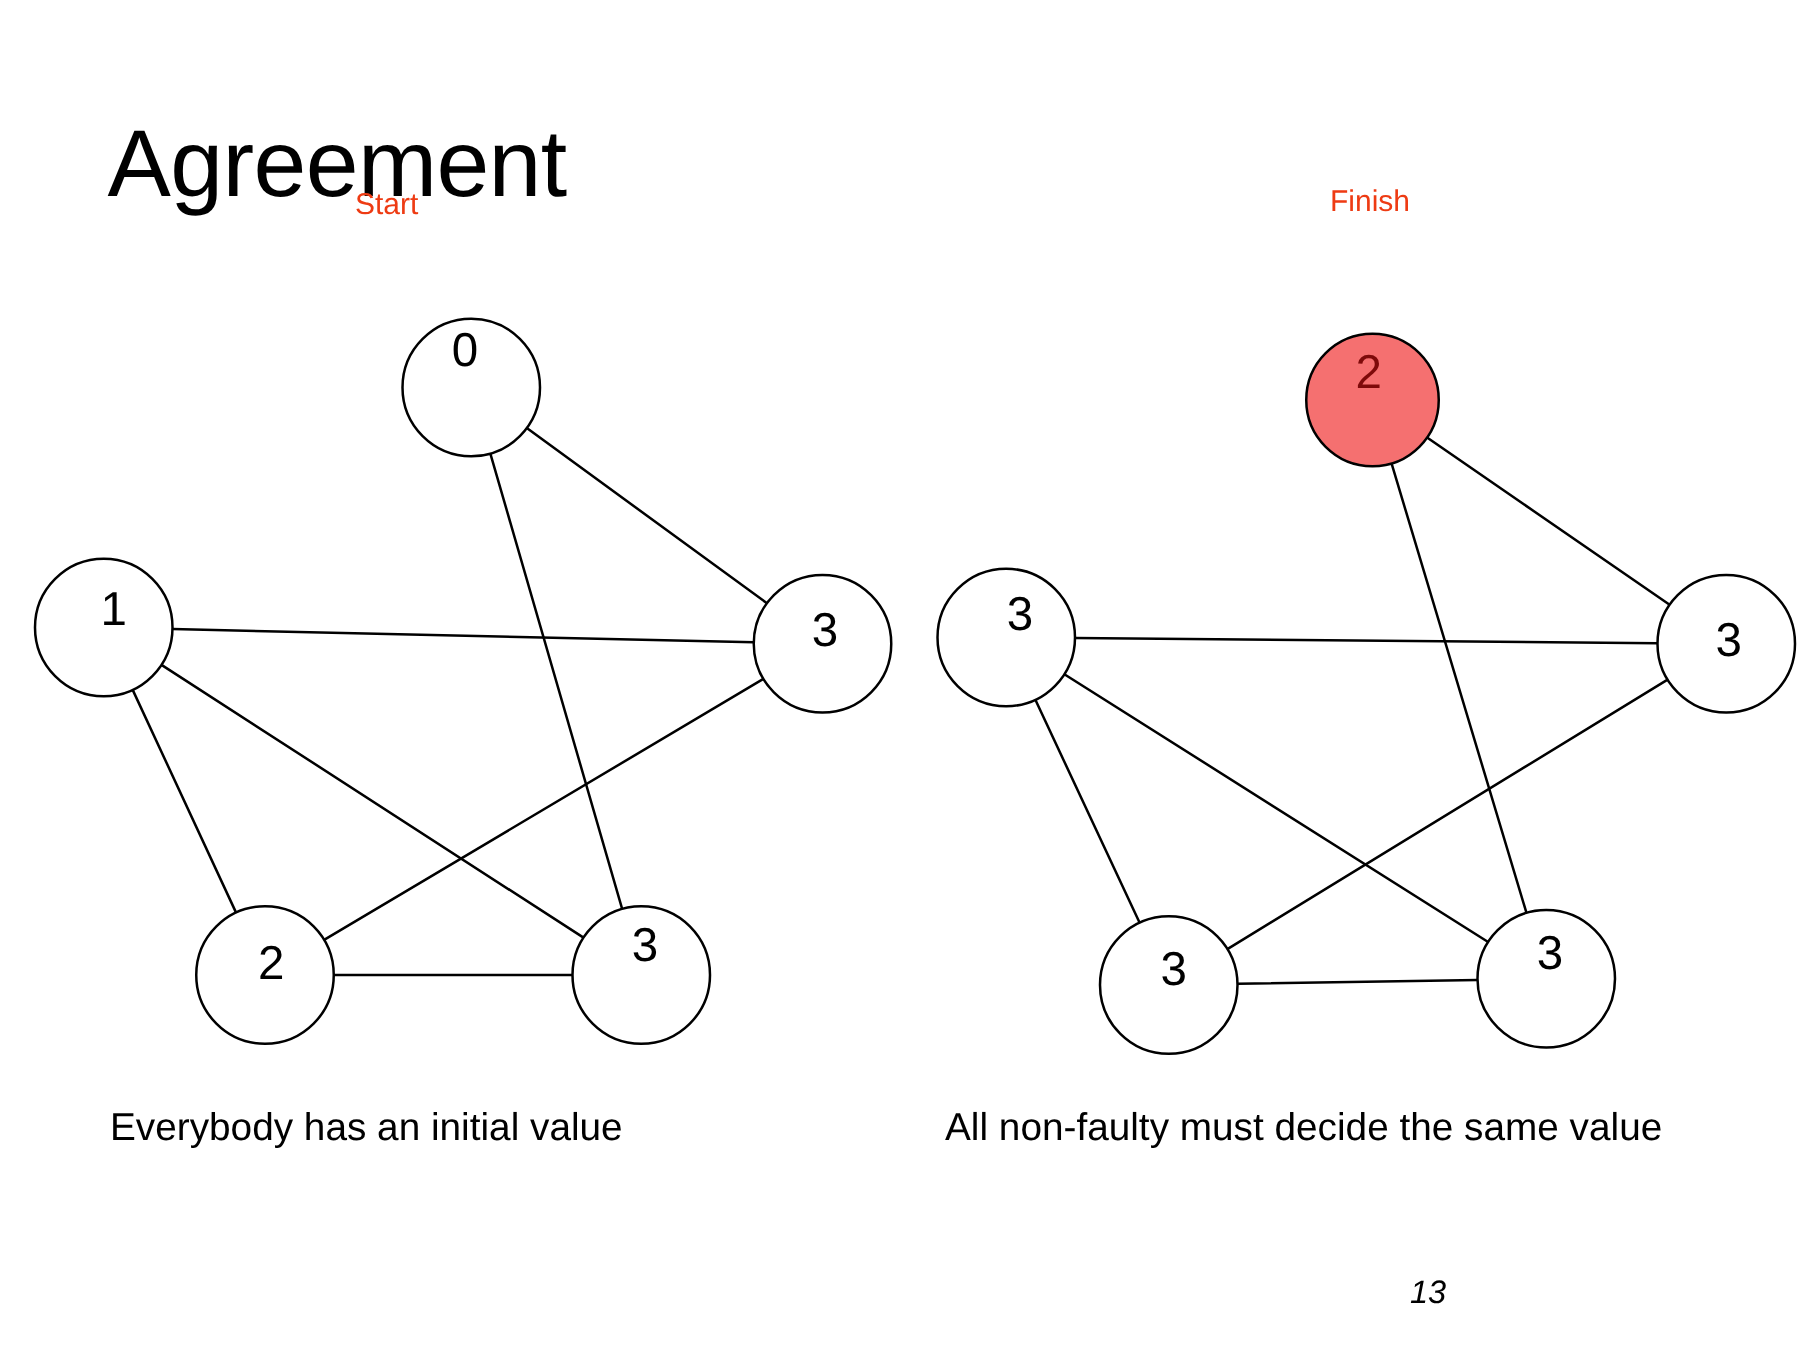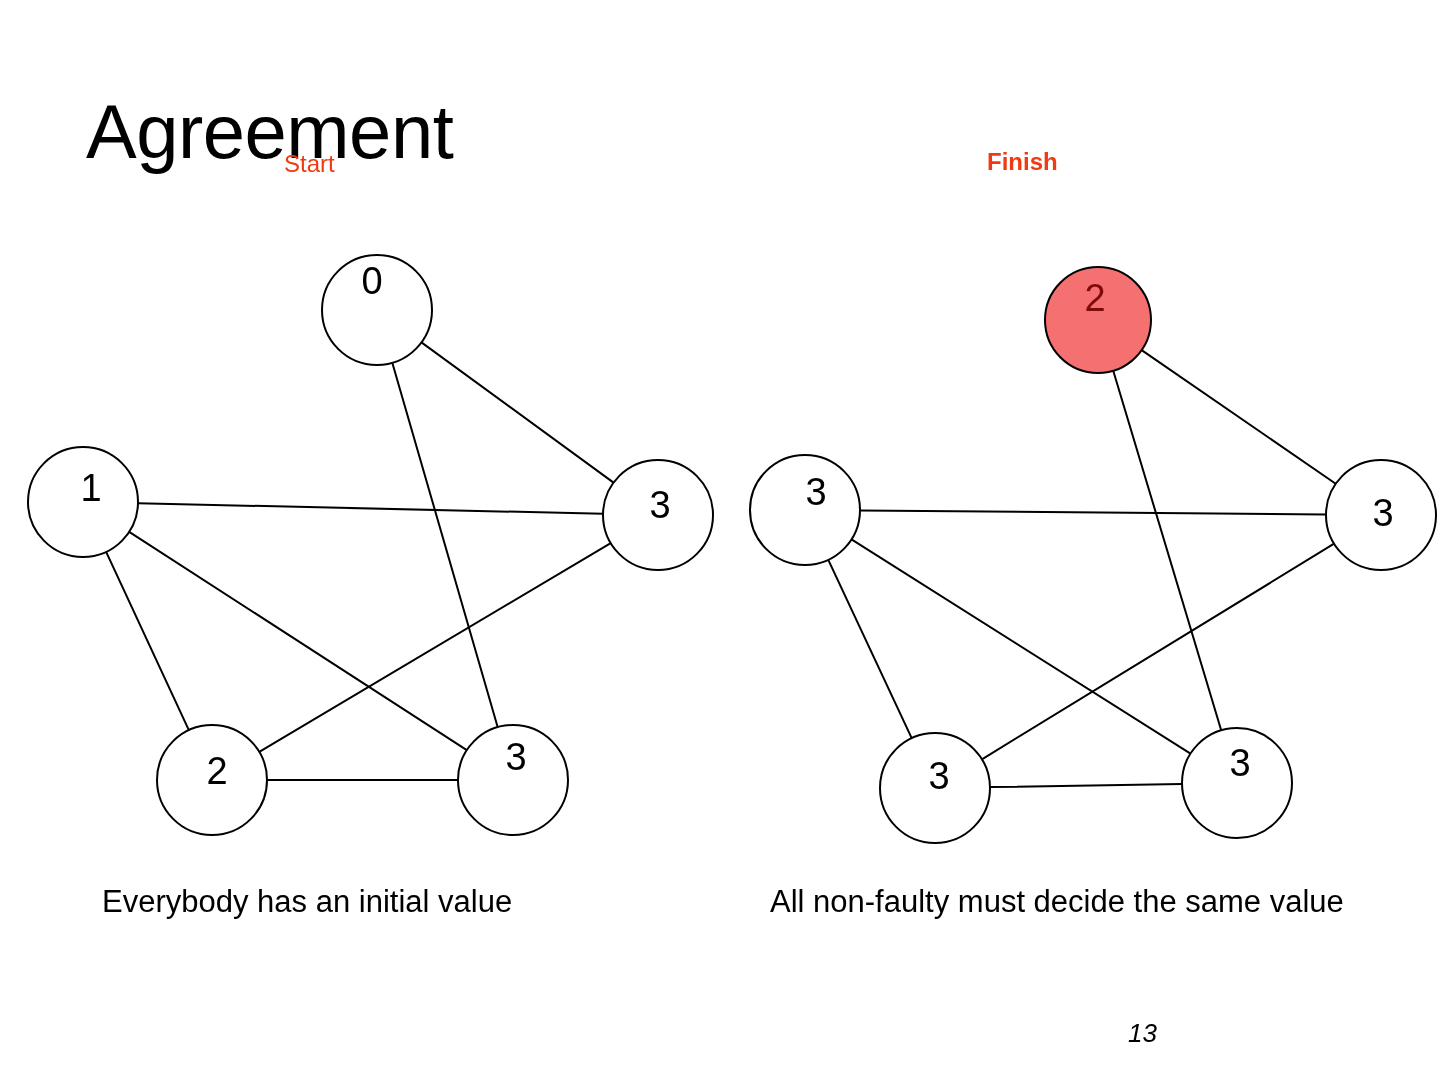--- a/index.html
+++ b/index.html
@@ -38,21 +38,21 @@
 
   .phase-label {
     position: absolute;
     font-size: 24px;
     line-height: 36px;
     font-weight: 400;
     color: #EE3B13;
     white-space: nowrap;
   }
   .phase-start  { left: 284px; top: 146px; }
-  .phase-finish { left: 987px; top: 144px; font-weight: bold; }
+  .phase-finish { left: 1064px; top: 144px; }
 
   .graph {
     position: absolute;
     top: 0;
     left: 0;
     width: 1440px;
     height: 1080px;
     pointer-events: none;
   }
   .graph svg {
@@ -86,21 +86,20 @@
     dominant-baseline: central;
   }
   .node-label-faulty { fill: #7E0A0A; }
 
   .caption {
     position: absolute;
     font-size: 31px;
     line-height: 43px;
     font-weight: 400;
     color: #000000;
-    margin-left: 14px;
   }
   .caption-left  { left: 88px;  top: 880px; width: 620px; }
   .caption-right { left: 756px; top: 880px; width: 600px; }
 
   .page-number {
     position: absolute;
     left: 1128px;
     top: 1017px;
     font-size: 26px;
     line-height: 32px;

